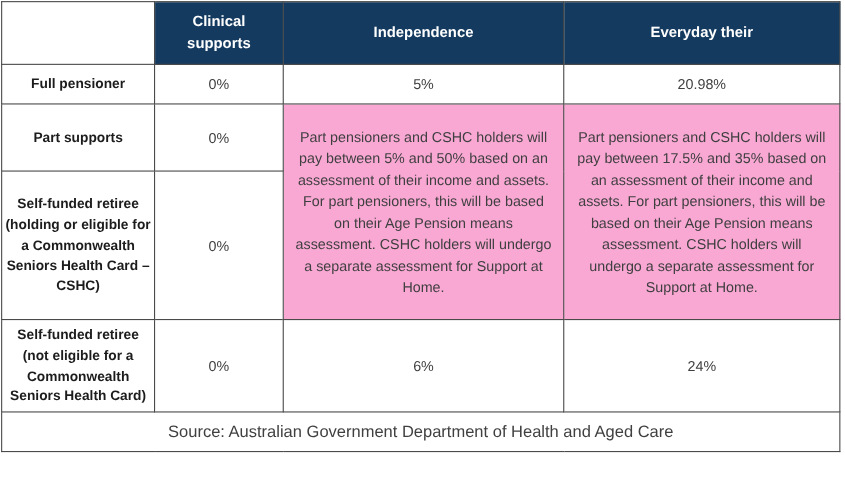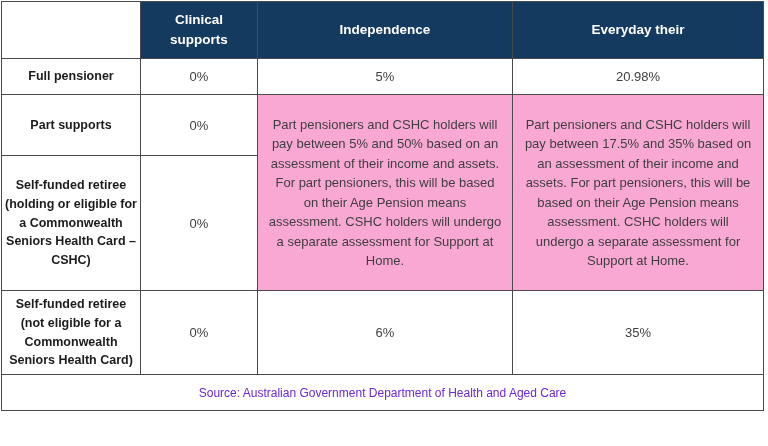--- a/index.html
+++ b/index.html
@@ -52,22 +52,22 @@
     background: #ffffff;
   }
   td.para {
     color: #3f3f3f;
     font-size: 13px;
     line-height: 1.5;
     padding: 6px 10px;
     background: #f9a8d4;
   }
   td.source {
-    color: #6d28d9;
-    font-size: 12px;
+    color: #404040;
+    font-size: 15px;
     padding: 8px 6px;
     background: #ffffff;
   }
   tr.hdr      { height: 57px; }
   tr.r-full   { height: 36px; }
   tr.r-part   { height: 61px; }
   tr.r-sfr1   { height: 135px; }
   tr.r-sfr2   { height: 84px; }
   tr.r-src    { height: 36px; }
 </style>
@@ -106,21 +106,21 @@
 
       <tr class="r-sfr1">
         <th class="rowhead">Self-funded retiree (holding or eligible for a Commonwealth Seniors Health Card – CSHC)</th>
         <td class="val">0%</td>
       </tr>
 
       <tr class="r-sfr2">
         <th class="rowhead">Self-funded retiree (not eligible for a Commonwealth Seniors Health Card)</th>
         <td class="val">0%</td>
         <td class="val">6%</td>
-        <td class="val">35%</td>
+        <td class="val">24%</td>
       </tr>
 
       <tr class="r-src">
         <td class="source" colspan="4">Source: Australian Government Department of Health and Aged Care</td>
       </tr>
     </tbody>
   </table>
 </div>
 
 </body></html>

